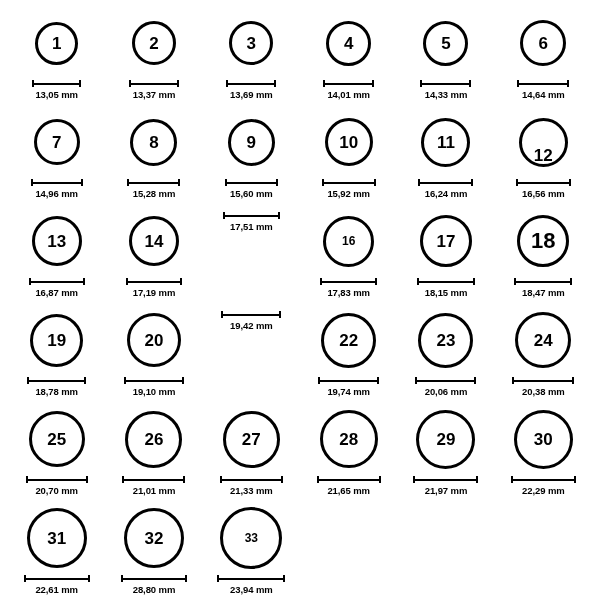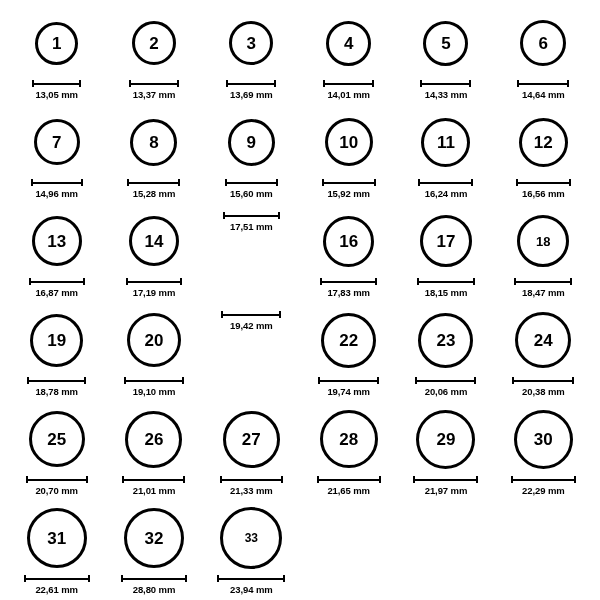--- a/index.html
+++ b/index.html
@@ -207,21 +207,21 @@
             <span class="ring-size" style="font-size: 17px;">11</span>
           </div>
         </div>
         <div class="measure">
           <div class="bar" style="width: 55px;"></div>
         </div>
         <div class="mm">16,24 mm</div>
       </div>
       <div class="cell">
         <div class="circle-wrap">
-          <div class="ring" style="width: 49px; height: 49px;">
+          <div class="ring" style="width: 49px; height: 49px; align-items: flex-end;">
             <span class="ring-size" style="font-size: 17px;">12</span>
           </div>
         </div>
         <div class="measure">
           <div class="bar" style="width: 55px;"></div>
         </div>
         <div class="mm">16,56 mm</div>
       </div>
       <div class="cell">
         <div class="circle-wrap">
@@ -247,21 +247,21 @@
       </div>
       <div class="cell">
         <div class="measure">
           <div class="bar" style="width: 57px;"></div>
         </div>
         <div class="mm">17,51 mm</div>
       </div>
       <div class="cell">
         <div class="circle-wrap">
           <div class="ring" style="width: 51px; height: 51px;">
-            <span class="ring-size" style="font-size: 17px;">16</span>
+            <span class="ring-size" style="font-size: 12px;">16</span>
           </div>
         </div>
         <div class="measure">
           <div class="bar" style="width: 57px;"></div>
         </div>
         <div class="mm">17,83 mm</div>
       </div>
       <div class="cell">
         <div class="circle-wrap">
           <div class="ring" style="width: 52px; height: 52px;">
@@ -269,21 +269,21 @@
           </div>
         </div>
         <div class="measure">
           <div class="bar" style="width: 58px;"></div>
         </div>
         <div class="mm">18,15 mm</div>
       </div>
       <div class="cell">
         <div class="circle-wrap">
           <div class="ring" style="width: 52px; height: 52px;">
-            <span class="ring-size" style="font-size: 13px;">18</span>
+            <span class="ring-size" style="font-size: 22px;">18</span>
           </div>
         </div>
         <div class="measure">
           <div class="bar" style="width: 58px;"></div>
         </div>
         <div class="mm">18,47 mm</div>
       </div>
       <div class="cell">
         <div class="circle-wrap">
           <div class="ring" style="width: 53px; height: 53px;">

